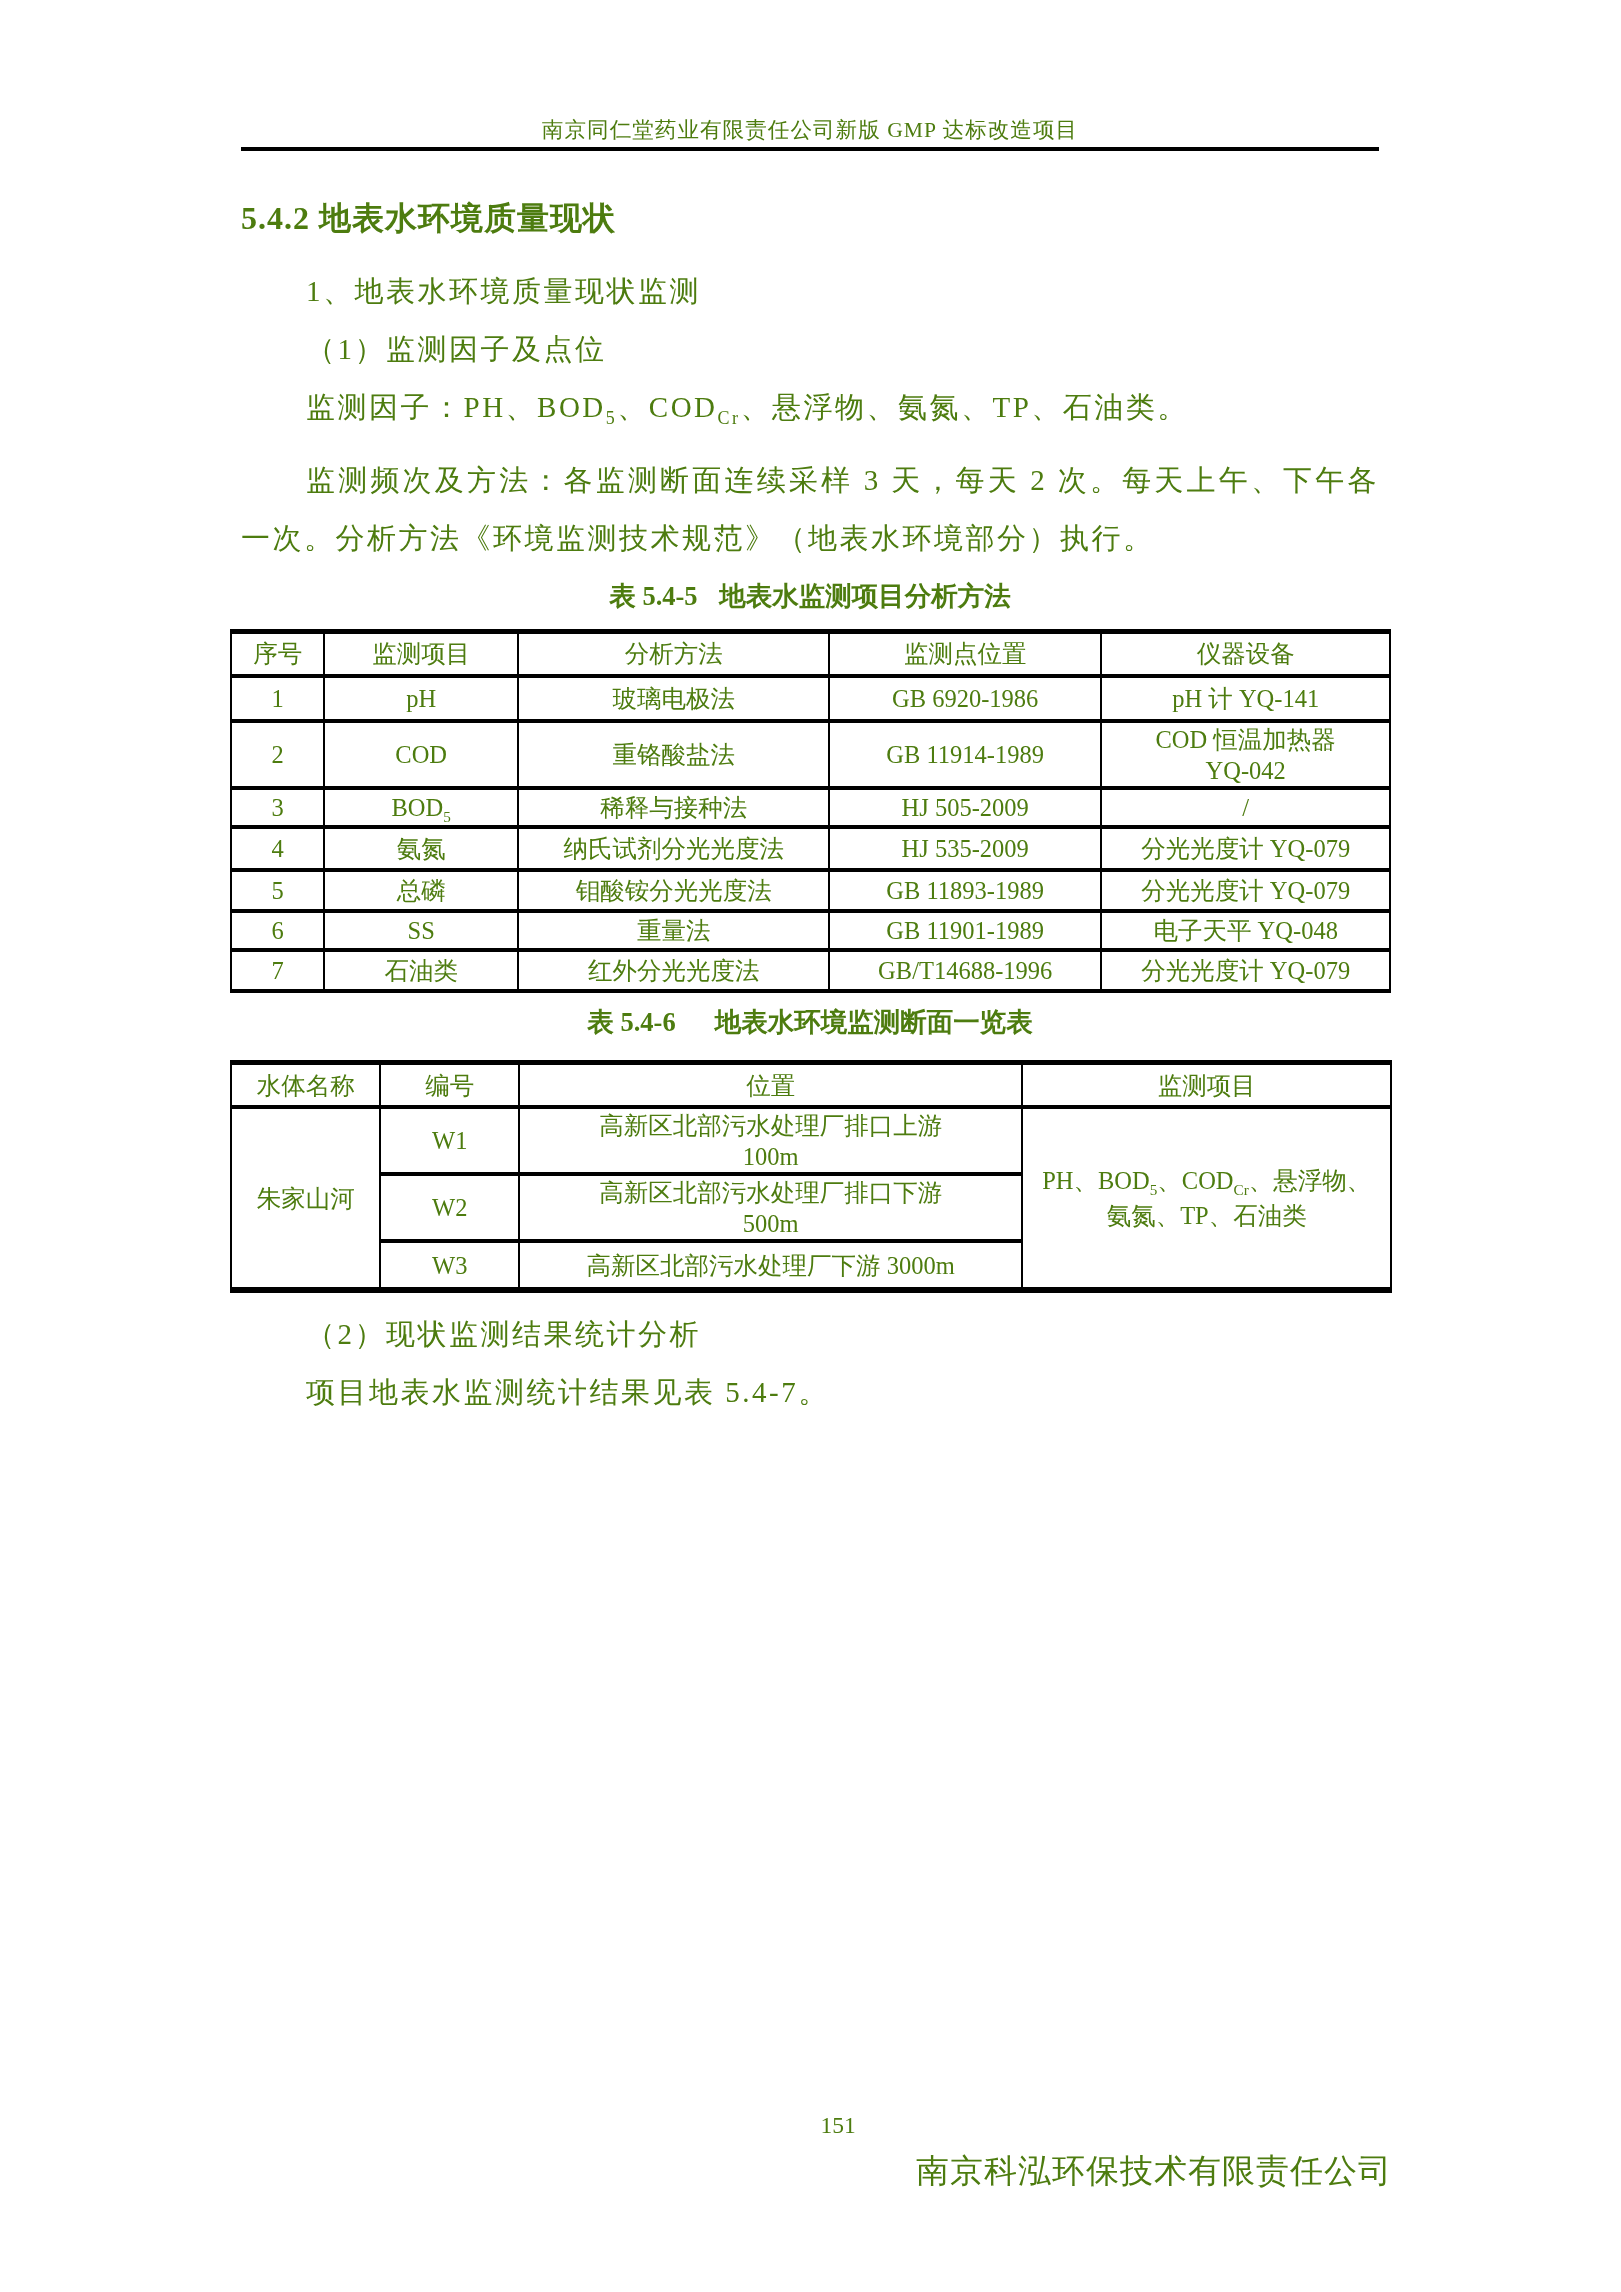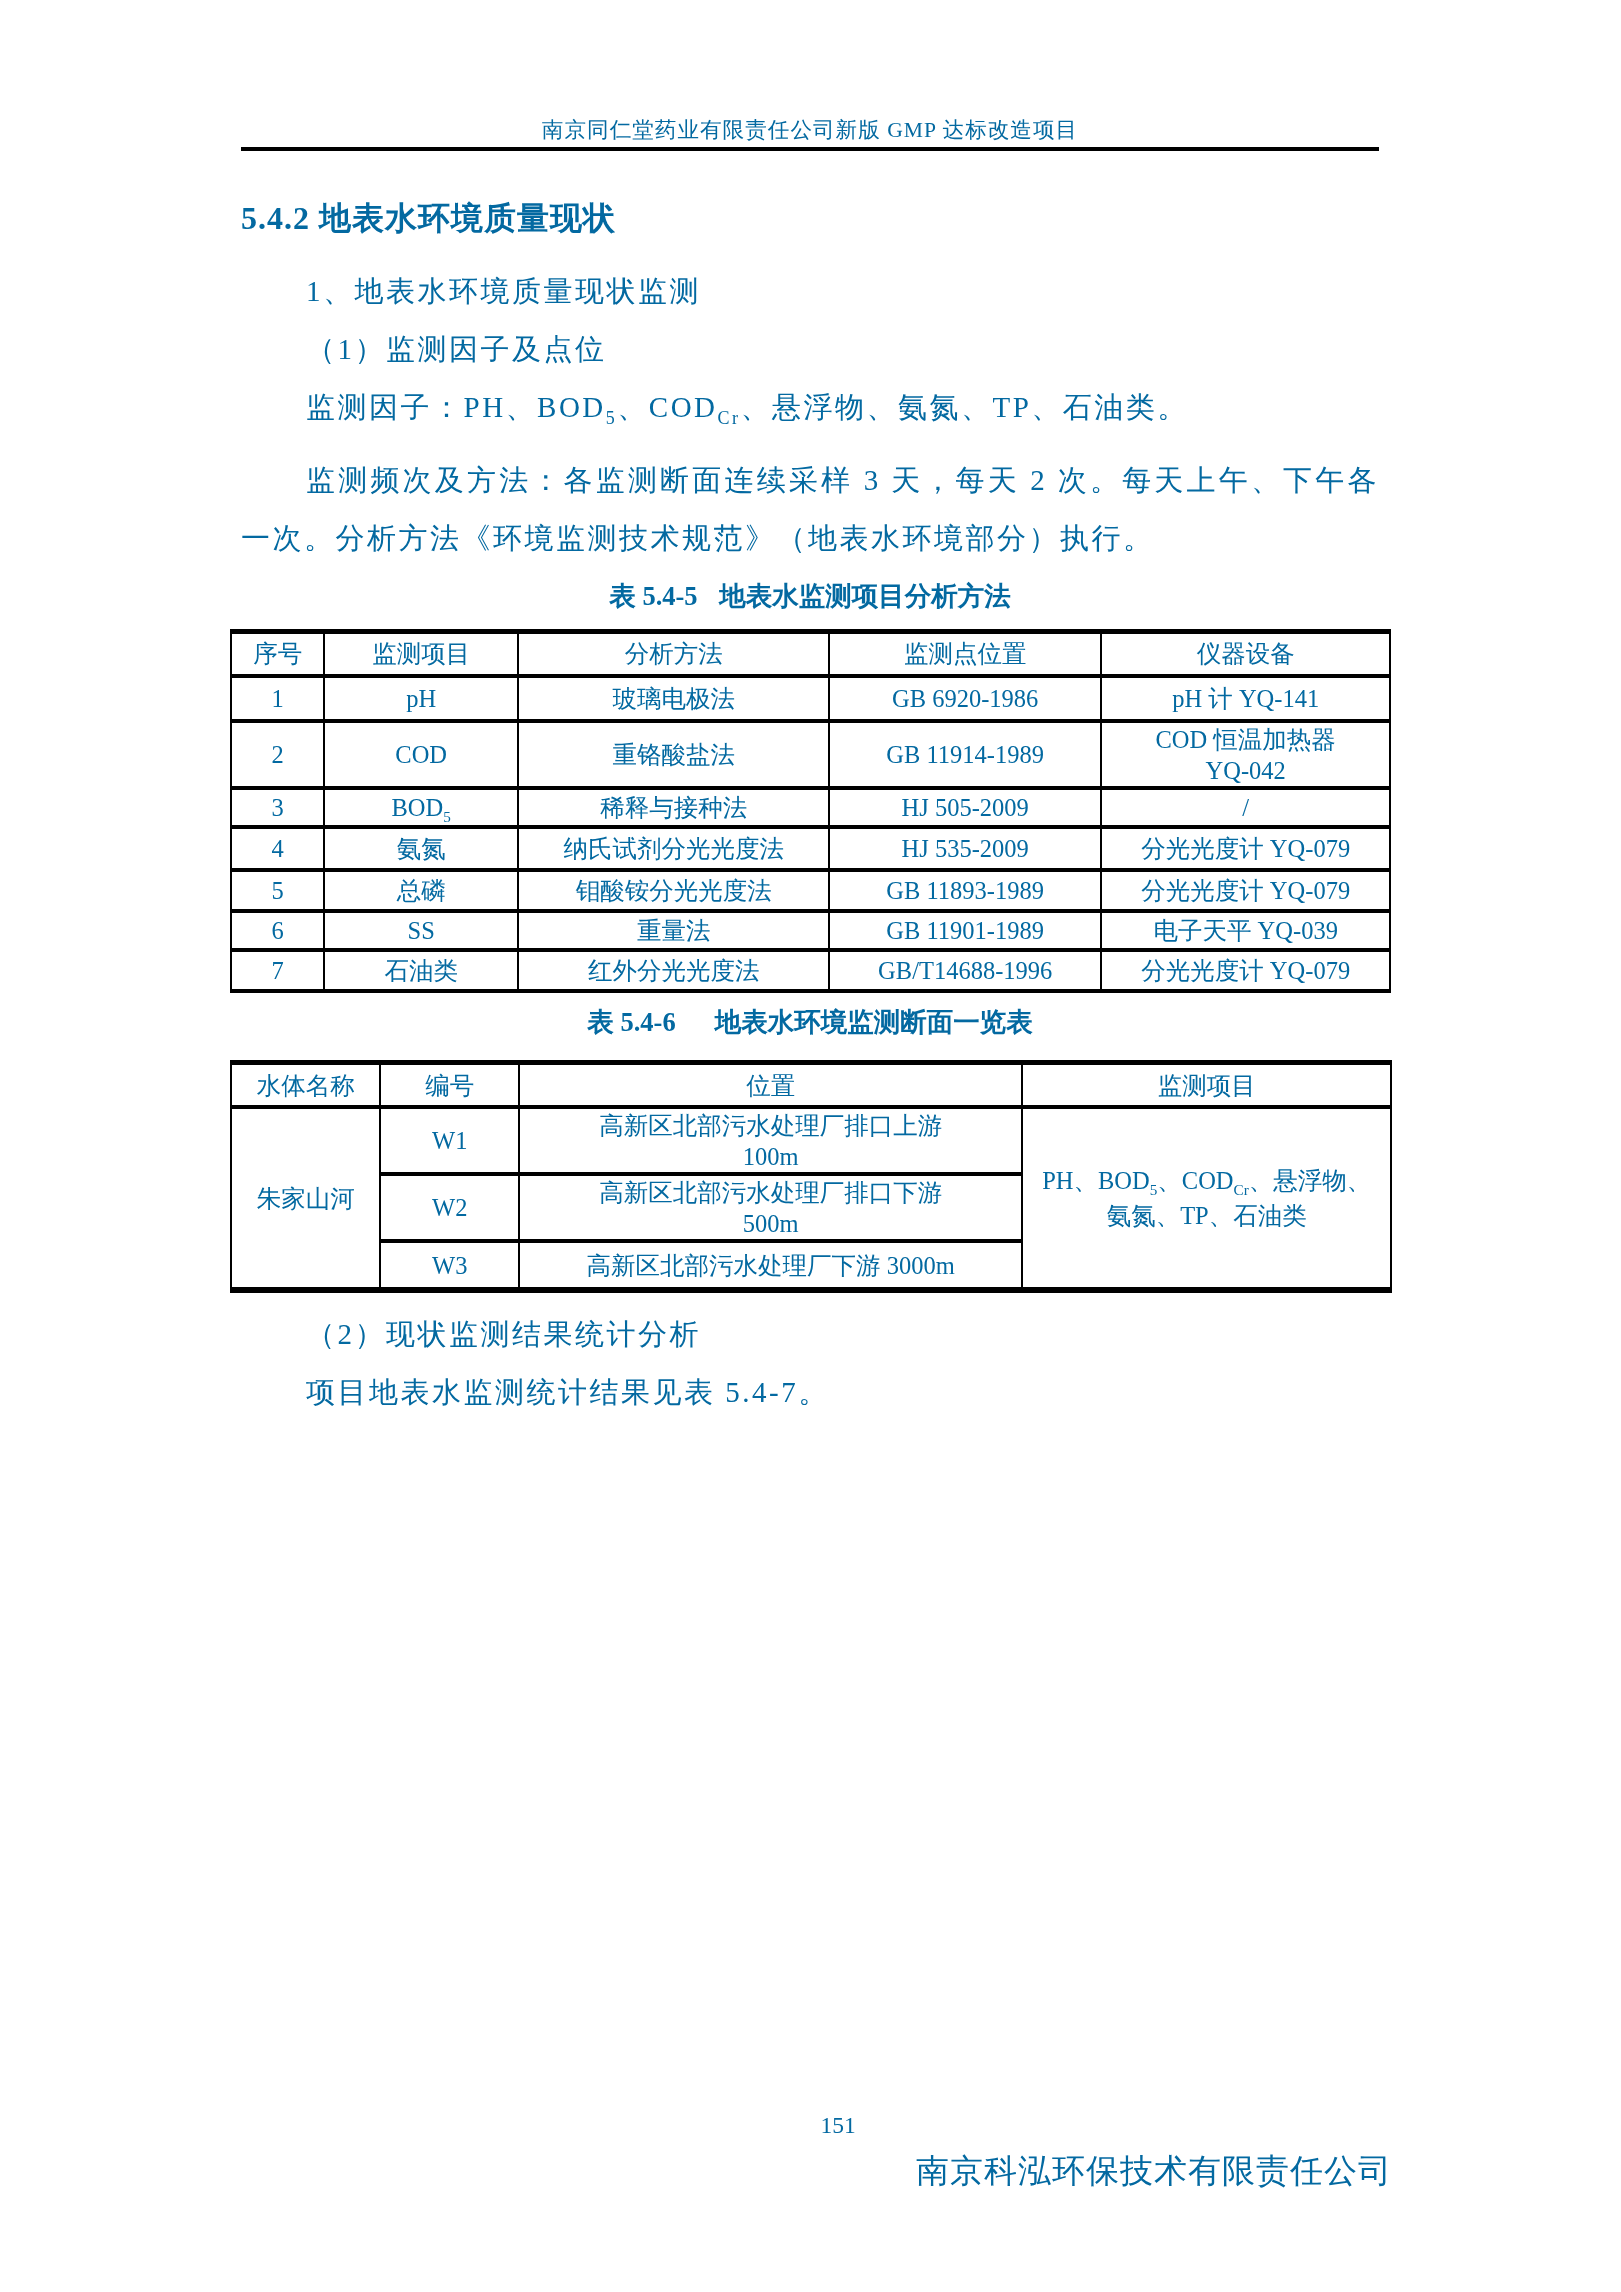--- a/index.html
+++ b/index.html
@@ -1,20 +1,20 @@
 <!DOCTYPE html>
 <html><head>
 <meta charset="utf-8">
 <style>
   html,body{margin:0;padding:0;background:#e8e8e8;}
   .page{
     position:relative;
     width:1621px;height:2293px;
     background:#ffffff;
-    color:#0369a1;
+    color:#4d7c0f;
     font-family:"Liberation Serif","DejaVu Serif",serif;
     overflow:hidden;
   }
   .running-header{
     position:absolute;top:118px;left:241px;width:1138px;
     text-align:center;font-size:21.6px;line-height:25.5px;letter-spacing:1px;
   }
   .header-rule{
     position:absolute;top:147px;left:241px;width:1138px;height:3.9px;background:#000;
   }
@@ -144,21 +144,21 @@
           <td>总磷</td>
           <td>钼酸铵分光光度法</td>
           <td>GB 11893-1989</td>
           <td>分光光度计  YQ-079</td>
         </tr>
         <tr class="r6">
           <td>6</td>
           <td>SS</td>
           <td>重量法</td>
           <td>GB 11901-1989</td>
-          <td>电子天平  YQ-039</td>
+          <td>电子天平  YQ-048</td>
         </tr>
         <tr class="r7">
           <td>7</td>
           <td>石油类</td>
           <td>红外分光光度法</td>
           <td>GB/T14688-1996</td>
           <td>分光光度计  YQ-079</td>
         </tr>
       </tbody>
     </table>

